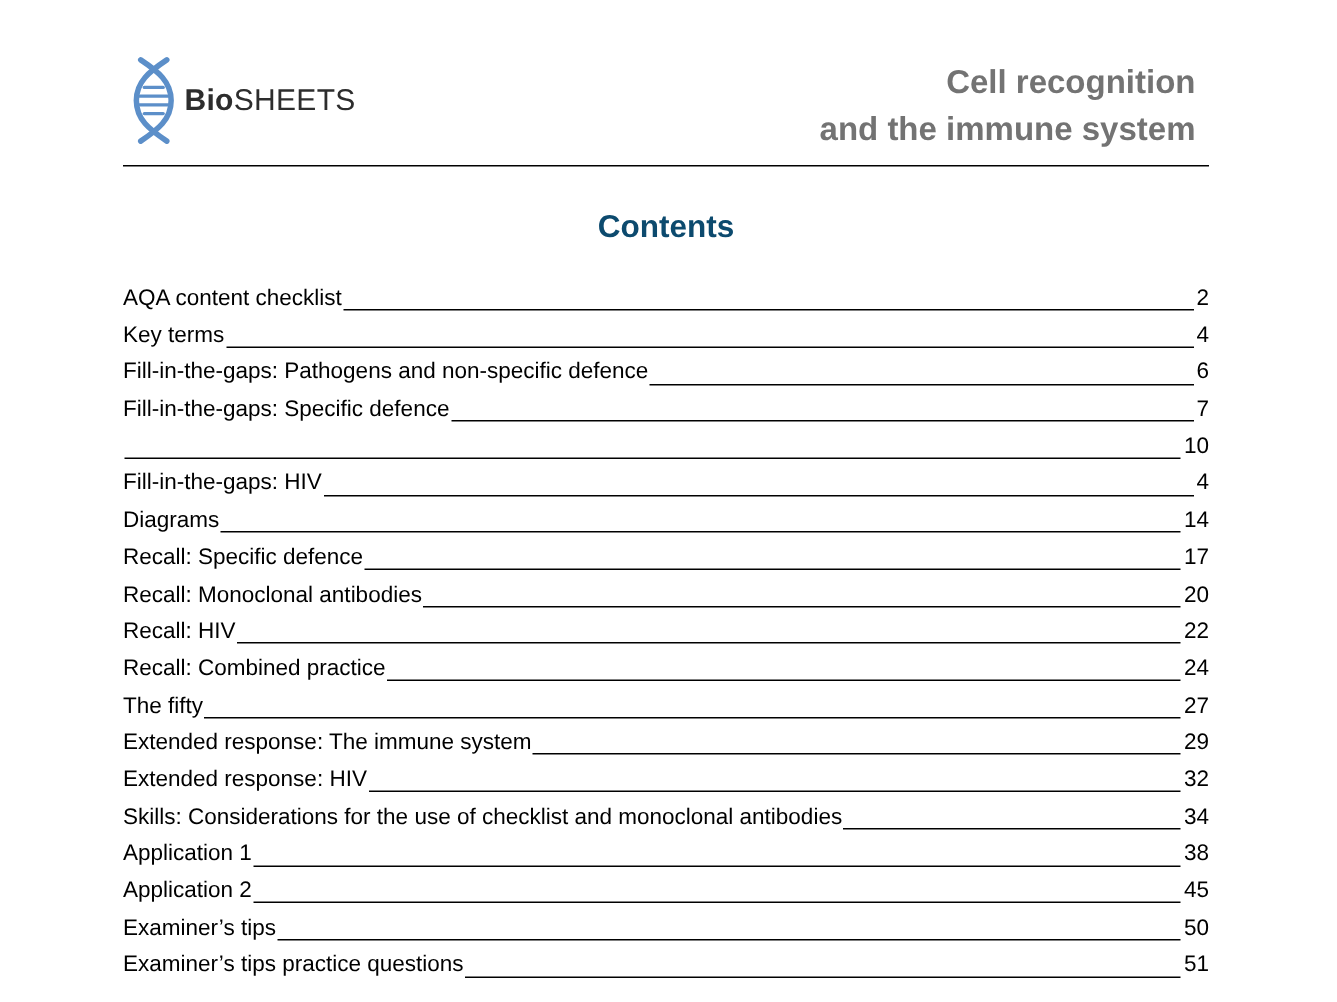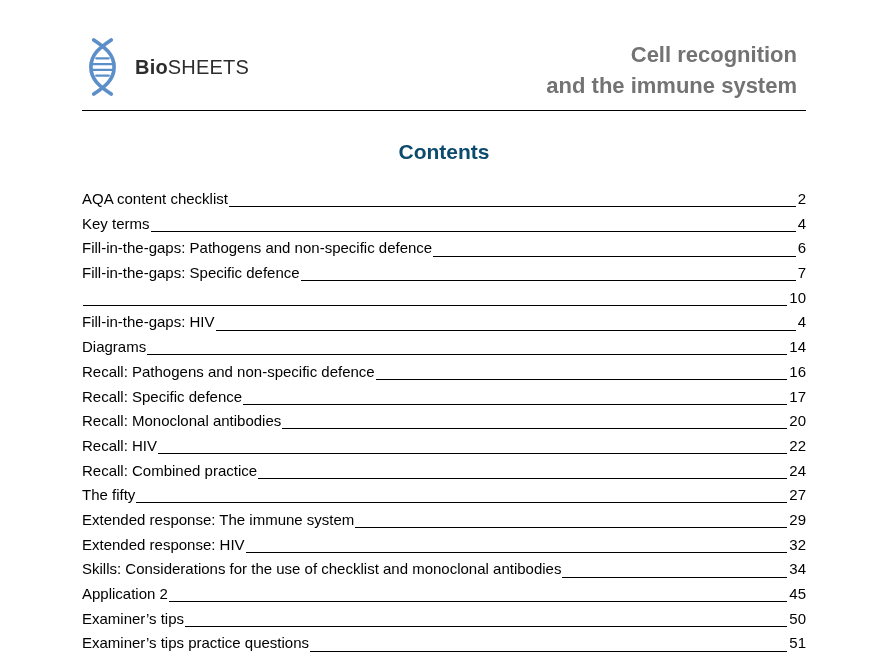--- a/index.html
+++ b/index.html
@@ -18,21 +18,20 @@
   }
   
   .header {
     display: flex;
     justify-content: space-between;
     align-items: flex-start;
   }
   .brand {
     display: flex;
     align-items: center;
-    gap: 12px;
     padding-top: 2px;
   }
   .brand svg { display: block; }
   .brand-text {
     font-size: 20px;
     color: #2d2d2d;
     letter-spacing: 0.2px;
   }
   .brand-text .b { font-weight: 700; }
   .doc-title {
@@ -140,25 +139,20 @@
       <span class="toc-leader"></span>
       <span class="toc-page">4</span>
     </div>
 
     <div class="toc-row">
       <span class="toc-label">Diagrams</span>
       <span class="toc-leader"></span>
       <span class="toc-page">14</span>
     </div>
 
-    <div class="toc-row">
-      <span class="toc-label">Recall: Pathogens and non-specific defence</span>
-      <span class="toc-leader"></span>
-      <span class="toc-page">16</span>
-    </div>
 
     <div class="toc-row">
       <span class="toc-label">Recall: Specific defence</span>
       <span class="toc-leader"></span>
       <span class="toc-page">17</span>
     </div>
 
     <div class="toc-row">
       <span class="toc-label">Recall: Monoclonal antibodies</span>
       <span class="toc-leader"></span>
@@ -194,20 +188,25 @@
       <span class="toc-leader"></span>
       <span class="toc-page">32</span>
     </div>
 
     <div class="toc-row">
       <span class="toc-label">Skills: Considerations for the use of checklist and monoclonal antibodies</span>
       <span class="toc-leader"></span>
       <span class="toc-page">34</span>
     </div>
 
+    <div class="toc-row">
+      <span class="toc-label">Application 1</span>
+      <span class="toc-leader"></span>
+      <span class="toc-page">38</span>
+    </div>
 
     <div class="toc-row">
       <span class="toc-label">Application 2</span>
       <span class="toc-leader"></span>
       <span class="toc-page">45</span>
     </div>
 
     <div class="toc-row">
       <span class="toc-label">Examiner’s tips</span>
       <span class="toc-leader"></span>

